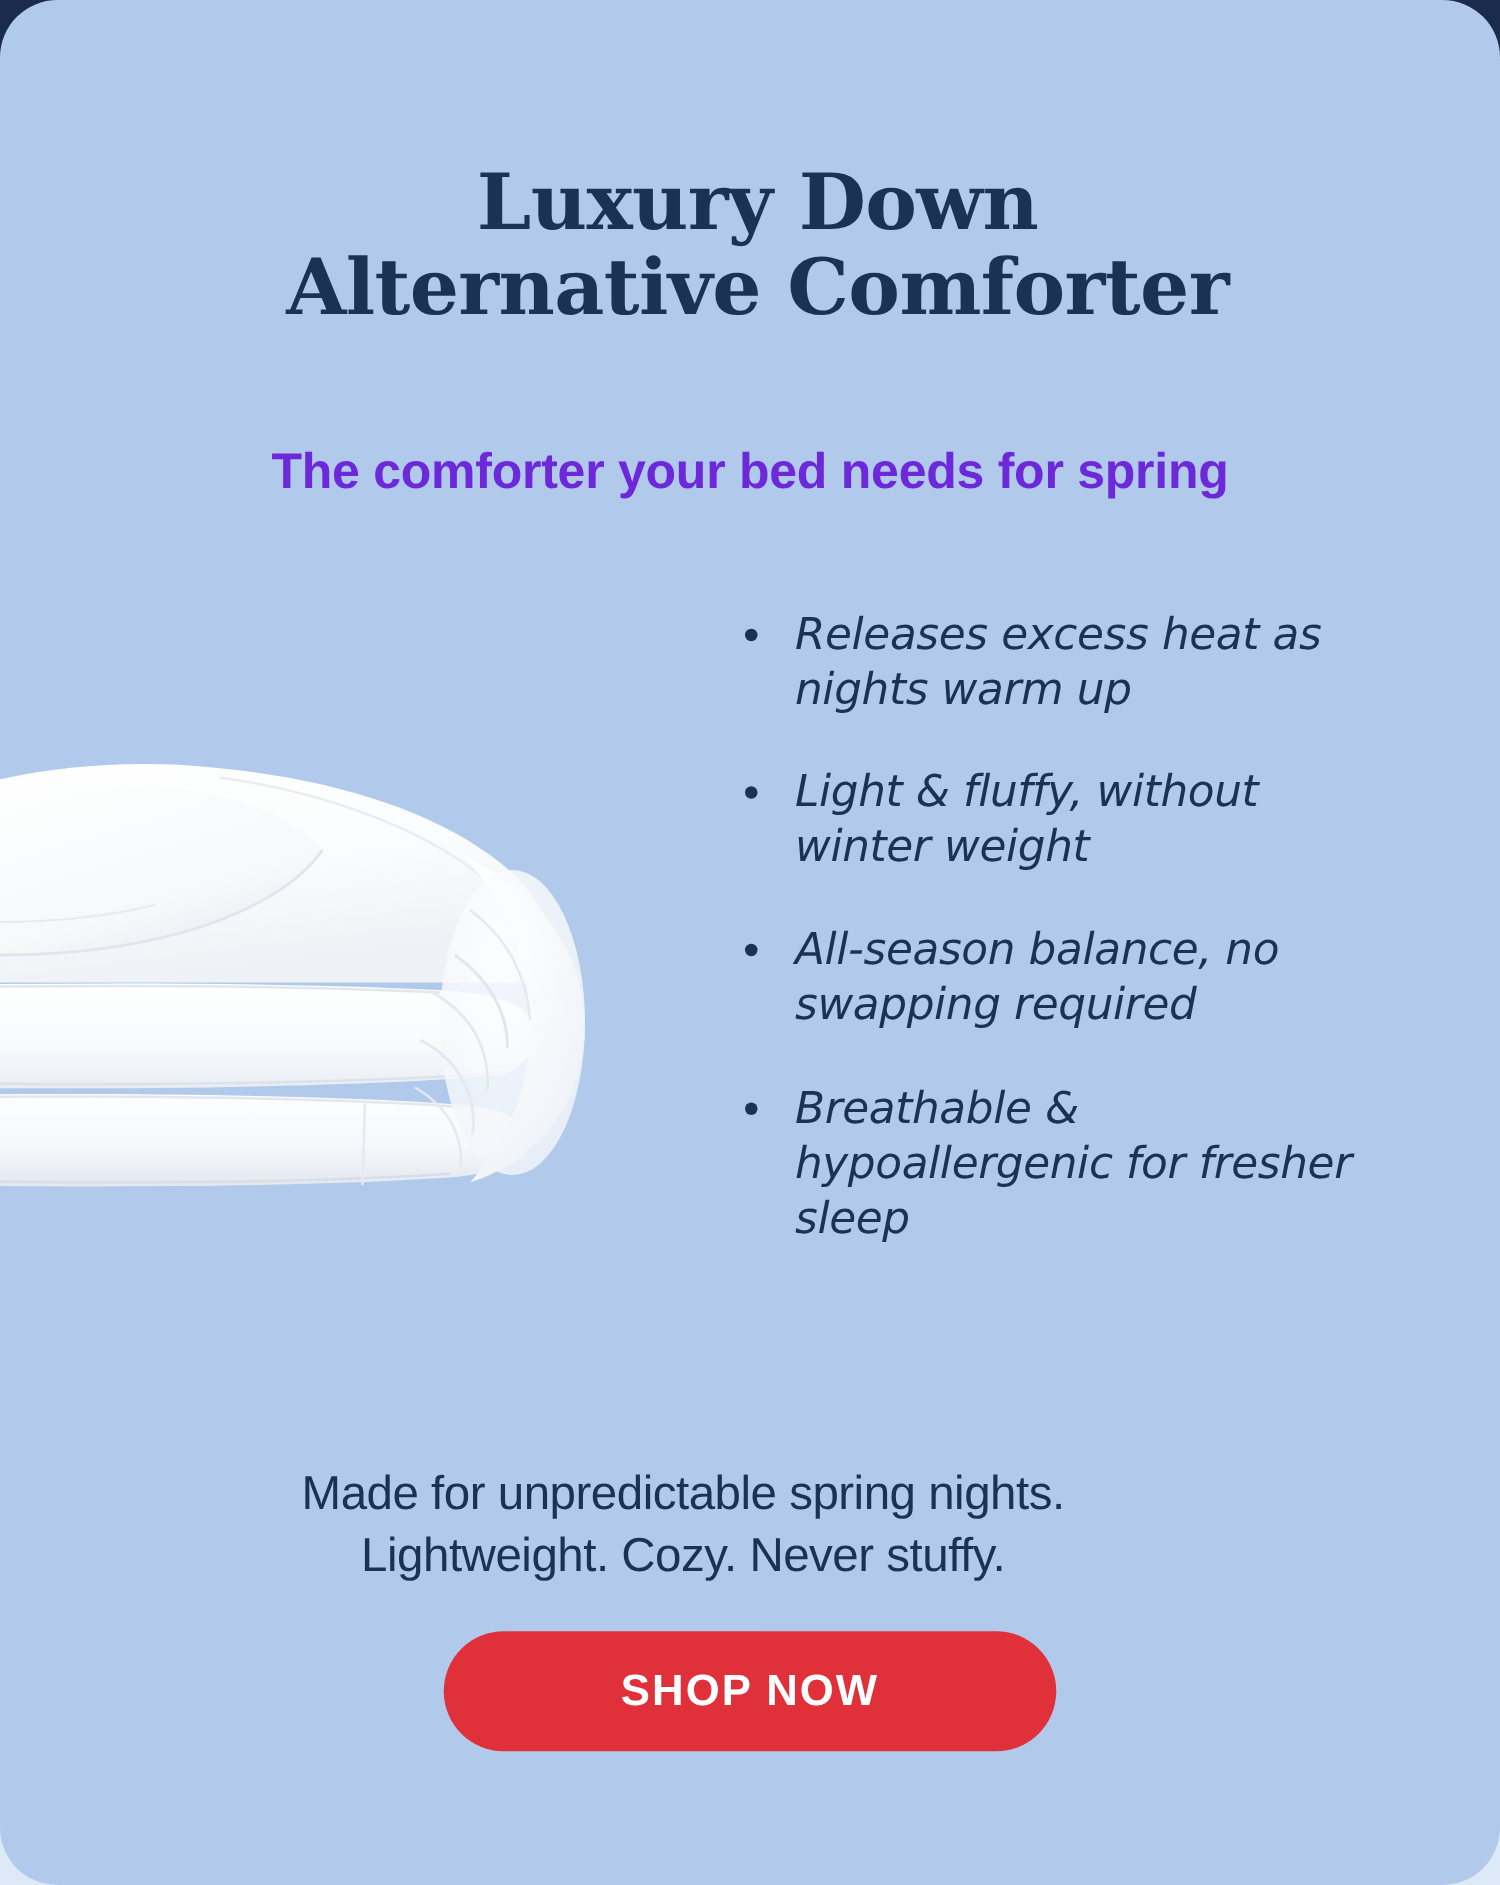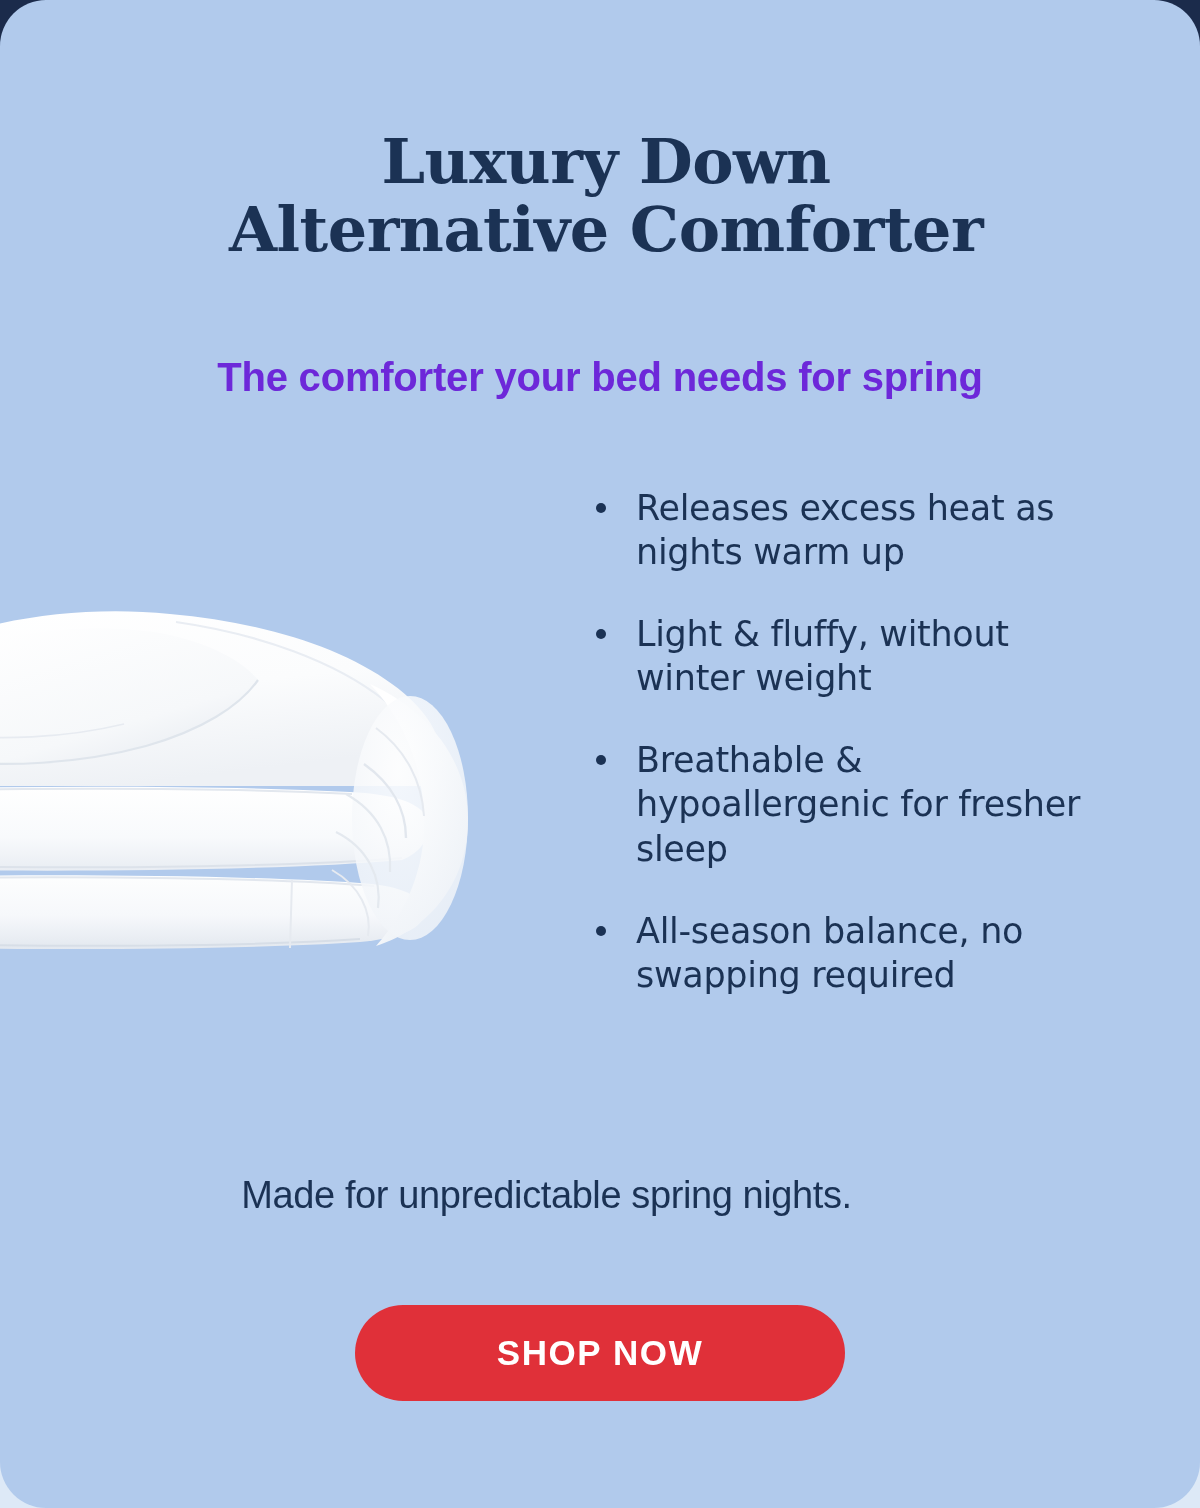--- a/index.html
+++ b/index.html
@@ -76,20 +76,21 @@
 
   
   .benefits {
     position: absolute;
     left: 592px;
     top: 486px;
     width: 520px;
     margin: 0;
     padding: 0;
     list-style: none;
+    font-style: italic;
   }
   .benefit-item {
     position: relative;
     padding-left: 44px;
     margin-bottom: 38px;
     color: #1b3254;
     font-family: "DejaVu Sans", sans-serif;
     font-size: 35px;
     line-height: 1.26;
     letter-spacing: -0.3px;
@@ -226,27 +227,28 @@
     <li class="benefit-item">
       <span class="benefit-bullet"></span>
       <span>Releases excess heat as nights warm up</span>
     </li>
     <li class="benefit-item">
       <span class="benefit-bullet"></span>
       <span>Light &amp; fluffy, without winter weight</span>
     </li>
     <li class="benefit-item">
       <span class="benefit-bullet"></span>
+      <span>All-season balance, no swapping required</span>
+    </li>
+    <li class="benefit-item">
+      <span class="benefit-bullet"></span>
       <span>Breathable &amp; hypoallergenic for fresher sleep</span>
-    </li>
-    <li class="benefit-item">
-      <span class="benefit-bullet"></span>
-      <span>All-season balance, no swapping required</span>
     </li>
   </ul>
 
   <p class="tagline">
     <span class="tag-line">Made for unpredictable spring nights.</span>
+    <span class="tag-line">Lightweight. Cozy. Never stuffy.</span>
   </p>
 
   <button class="cta-button">SHOP NOW</button>
 
 </div>
 
 </body></html>

